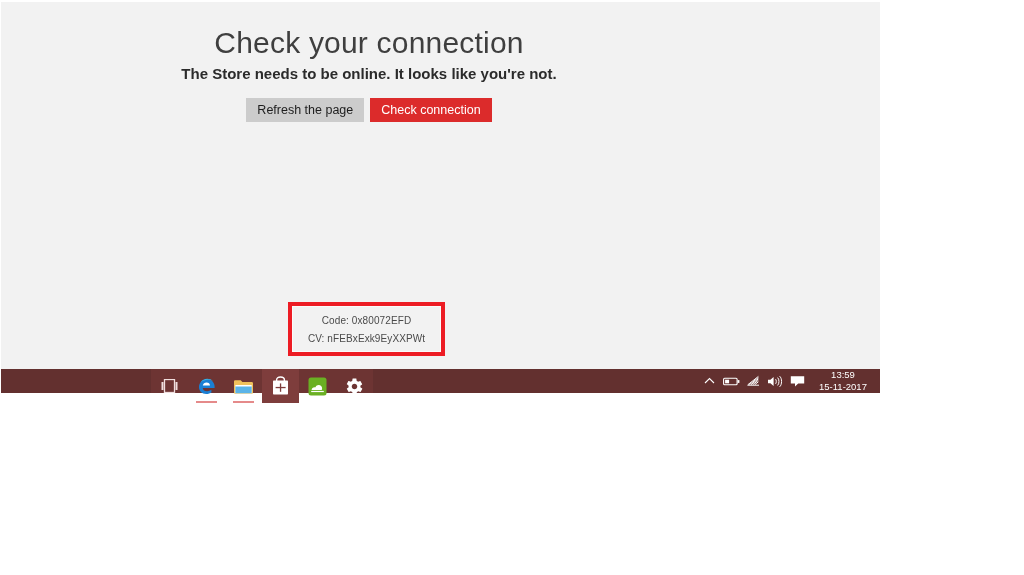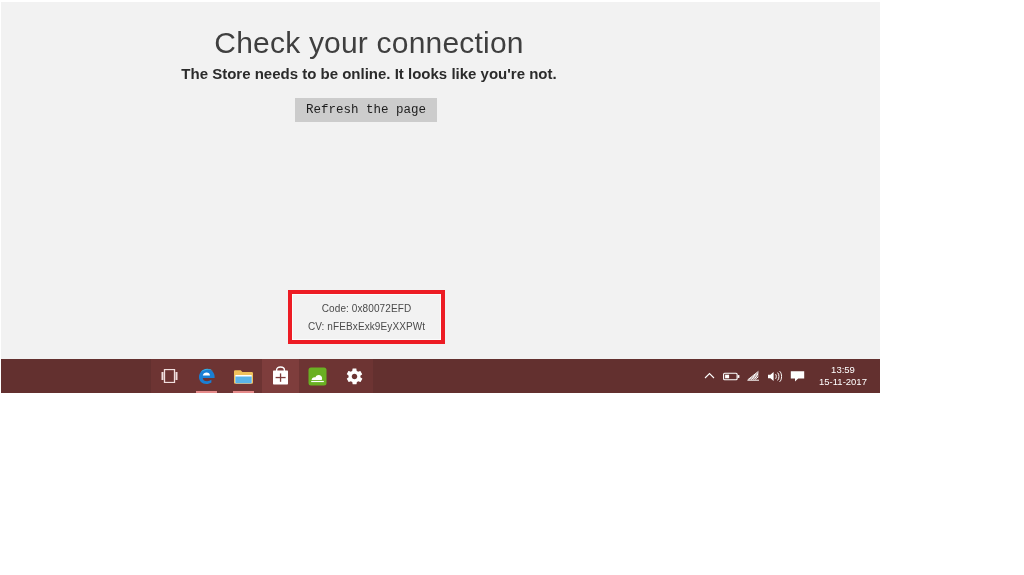--- a/index.html
+++ b/index.html
@@ -81,41 +81,41 @@
     justify-content: center;
     align-items: flex-start;
     gap: 0px;
   }
 
   .action-btn {
     border: none;
     outline: none;
     height: 24px;
     padding: 0 11px;
-    font-family: Liberation Mono, monospace;
+    font-family: Liberation Sans, sans-serif;
     font-size: 12.5px;
     line-height: 24px;
     cursor: pointer;
     white-space: nowrap;
   }
   .action-btn.secondary {
     background: #cccccc;
     color: #1d1d1d;
     margin-right: 6px;
   }
   .action-btn.primary {
     background: #dc2b2b;
     color: #ffffff;
   }
 
   
   #error-code-annotation {
     position: absolute;
     left: 287px;
-    top: 288px;
+    top: 300px;
     width: 157px;
     height: 54px;
     border: 4px solid #ed1c24;
     background: #f2f2f2;
     box-sizing: border-box;
   }
   #error-code-inner {
     position: absolute;
     left: 0;
     top: 0;
@@ -135,21 +135,21 @@
     white-space: nowrap;
     letter-spacing: 0.1px;
   }
 
   
   #taskbar {
     position: absolute;
     left: 0;
     right: 0;
     bottom: 0;
-    height: 34px;
+    height: 24px;
     background: #63302f;
     display: flex;
     align-items: stretch;
   }
   #taskbar-left-gap {
     width: 150px;
     flex: 0 0 150px;
     background: #63302f;
   }
   #taskbar-pinned {
@@ -223,20 +223,21 @@
   <div id="capture">
 
     <div id="store-page">
 
       <div id="error-heading">Check your connection</div>
 
       <div id="error-subtext">The Store needs to be online. It looks like you're not.</div>
 
       <div id="error-actions">
         <button class="action-btn secondary">Refresh the page</button>
+        <button class="action-btn primary">Check connection</button>
       </div>
 
       <div id="error-code-annotation">
         <div id="error-code-inner">
           <div class="error-code-line">Code: 0x80072EFD</div>
           <div class="error-code-line">CV: nFEBxExk9EyXXPWt</div>
         </div>
       </div>
 
     </div>

